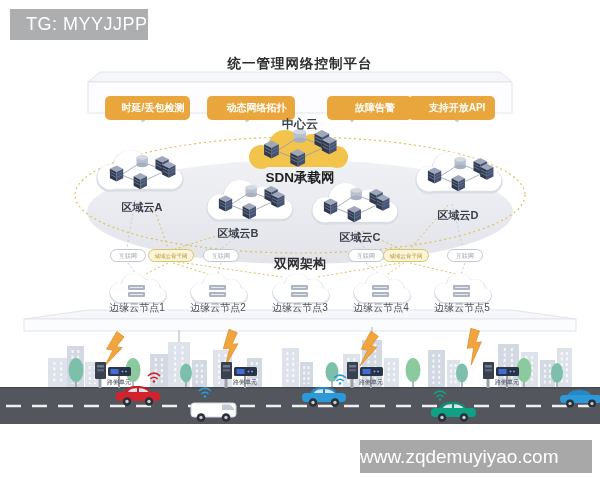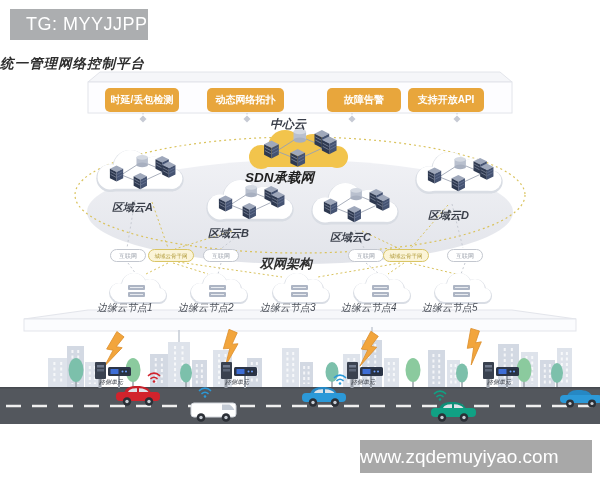--- a/index.html
+++ b/index.html
@@ -1,25 +1,25 @@
 <!DOCTYPE html>
 <html><head>
 <meta charset="utf-8">
 <style>
   html,body{margin:0;padding:0;background:#fff;}
   #canvas{position:relative;width:600px;height:480px;background:#ffffff;overflow:hidden;
           font-family:"Liberation Sans","DejaVu Sans",sans-serif;}
   #scene{position:absolute;left:0;top:0;}
-  .txt{position:absolute;color:#3a3f4a;white-space:nowrap;font-style:italic;}
+  .txt{position:absolute;text-align:center;color:#3a3f4a;white-space:nowrap;}
   .wm{position:absolute;background:#acaeb0;color:#ffffff;}
   .wm-tl{left:10px;top:9px;width:138px;height:31px;line-height:31px;font-size:18px;padding-left:16px;box-sizing:border-box;letter-spacing:.5px;}
   .wm-br{left:360px;top:440px;width:232px;height:33px;line-height:33px;font-size:19px;background:#a8a8a8;}
   .title{left:0;right:0;top:55px;font-size:13.5px;font-weight:bold;color:#2e2e2e;letter-spacing:1px;}
-  .feat{position:absolute;top:88px;height:24px;line-height:24px;background:#e8a63c;border-radius:5px;
-        color:#fff;font-size:10px;font-weight:bold;text-align:center;}
+  .feat{position:absolute;top:96px;height:24px;line-height:24px;background:#e8a63c;border-radius:5px;
+        color:#fff;font-size:10px;font-weight:bold;text-align:center;padding-left:11px;}
   .f1{left:105px;width:74px;} .f2{left:207px;width:77px;} .f3{left:308px;width:74px;margin-left:19px;} .f4{left:408px;width:76px;}
   .ccloud{left:270px;top:116px;width:60px;font-size:12px;font-weight:bold;}
   .sdn{left:245px;top:169px;width:110px;font-size:13.5px;font-weight:bold;color:#1f1f1f;}
   .region{width:60px;font-size:11px;font-weight:bold;}
   .rA{left:112px;top:200px;} .rB{left:208px;top:226px;} .rC{left:330px;top:230px;} .rD{left:428px;top:208px;}
   .dual{left:260px;top:255px;width:80px;font-size:13px;font-weight:bold;color:#2e2e2e;}
   .pill{position:absolute;top:249px;height:13px;line-height:12px;border-radius:7px;box-sizing:border-box;text-align:center;}
   .pillg{width:36px;background:#ffffff;border:1px solid #c3c7cf;color:#9ca2ac;font-size:6px;}
   .pilly{width:46px;background:#fbf4d8;border:1px solid #d9c566;color:#ae9733;font-size:5.5px;}
   .pg1{left:110px;} .pg2{left:203px;} .pg3{left:348px;} .pg4{left:447px;}

